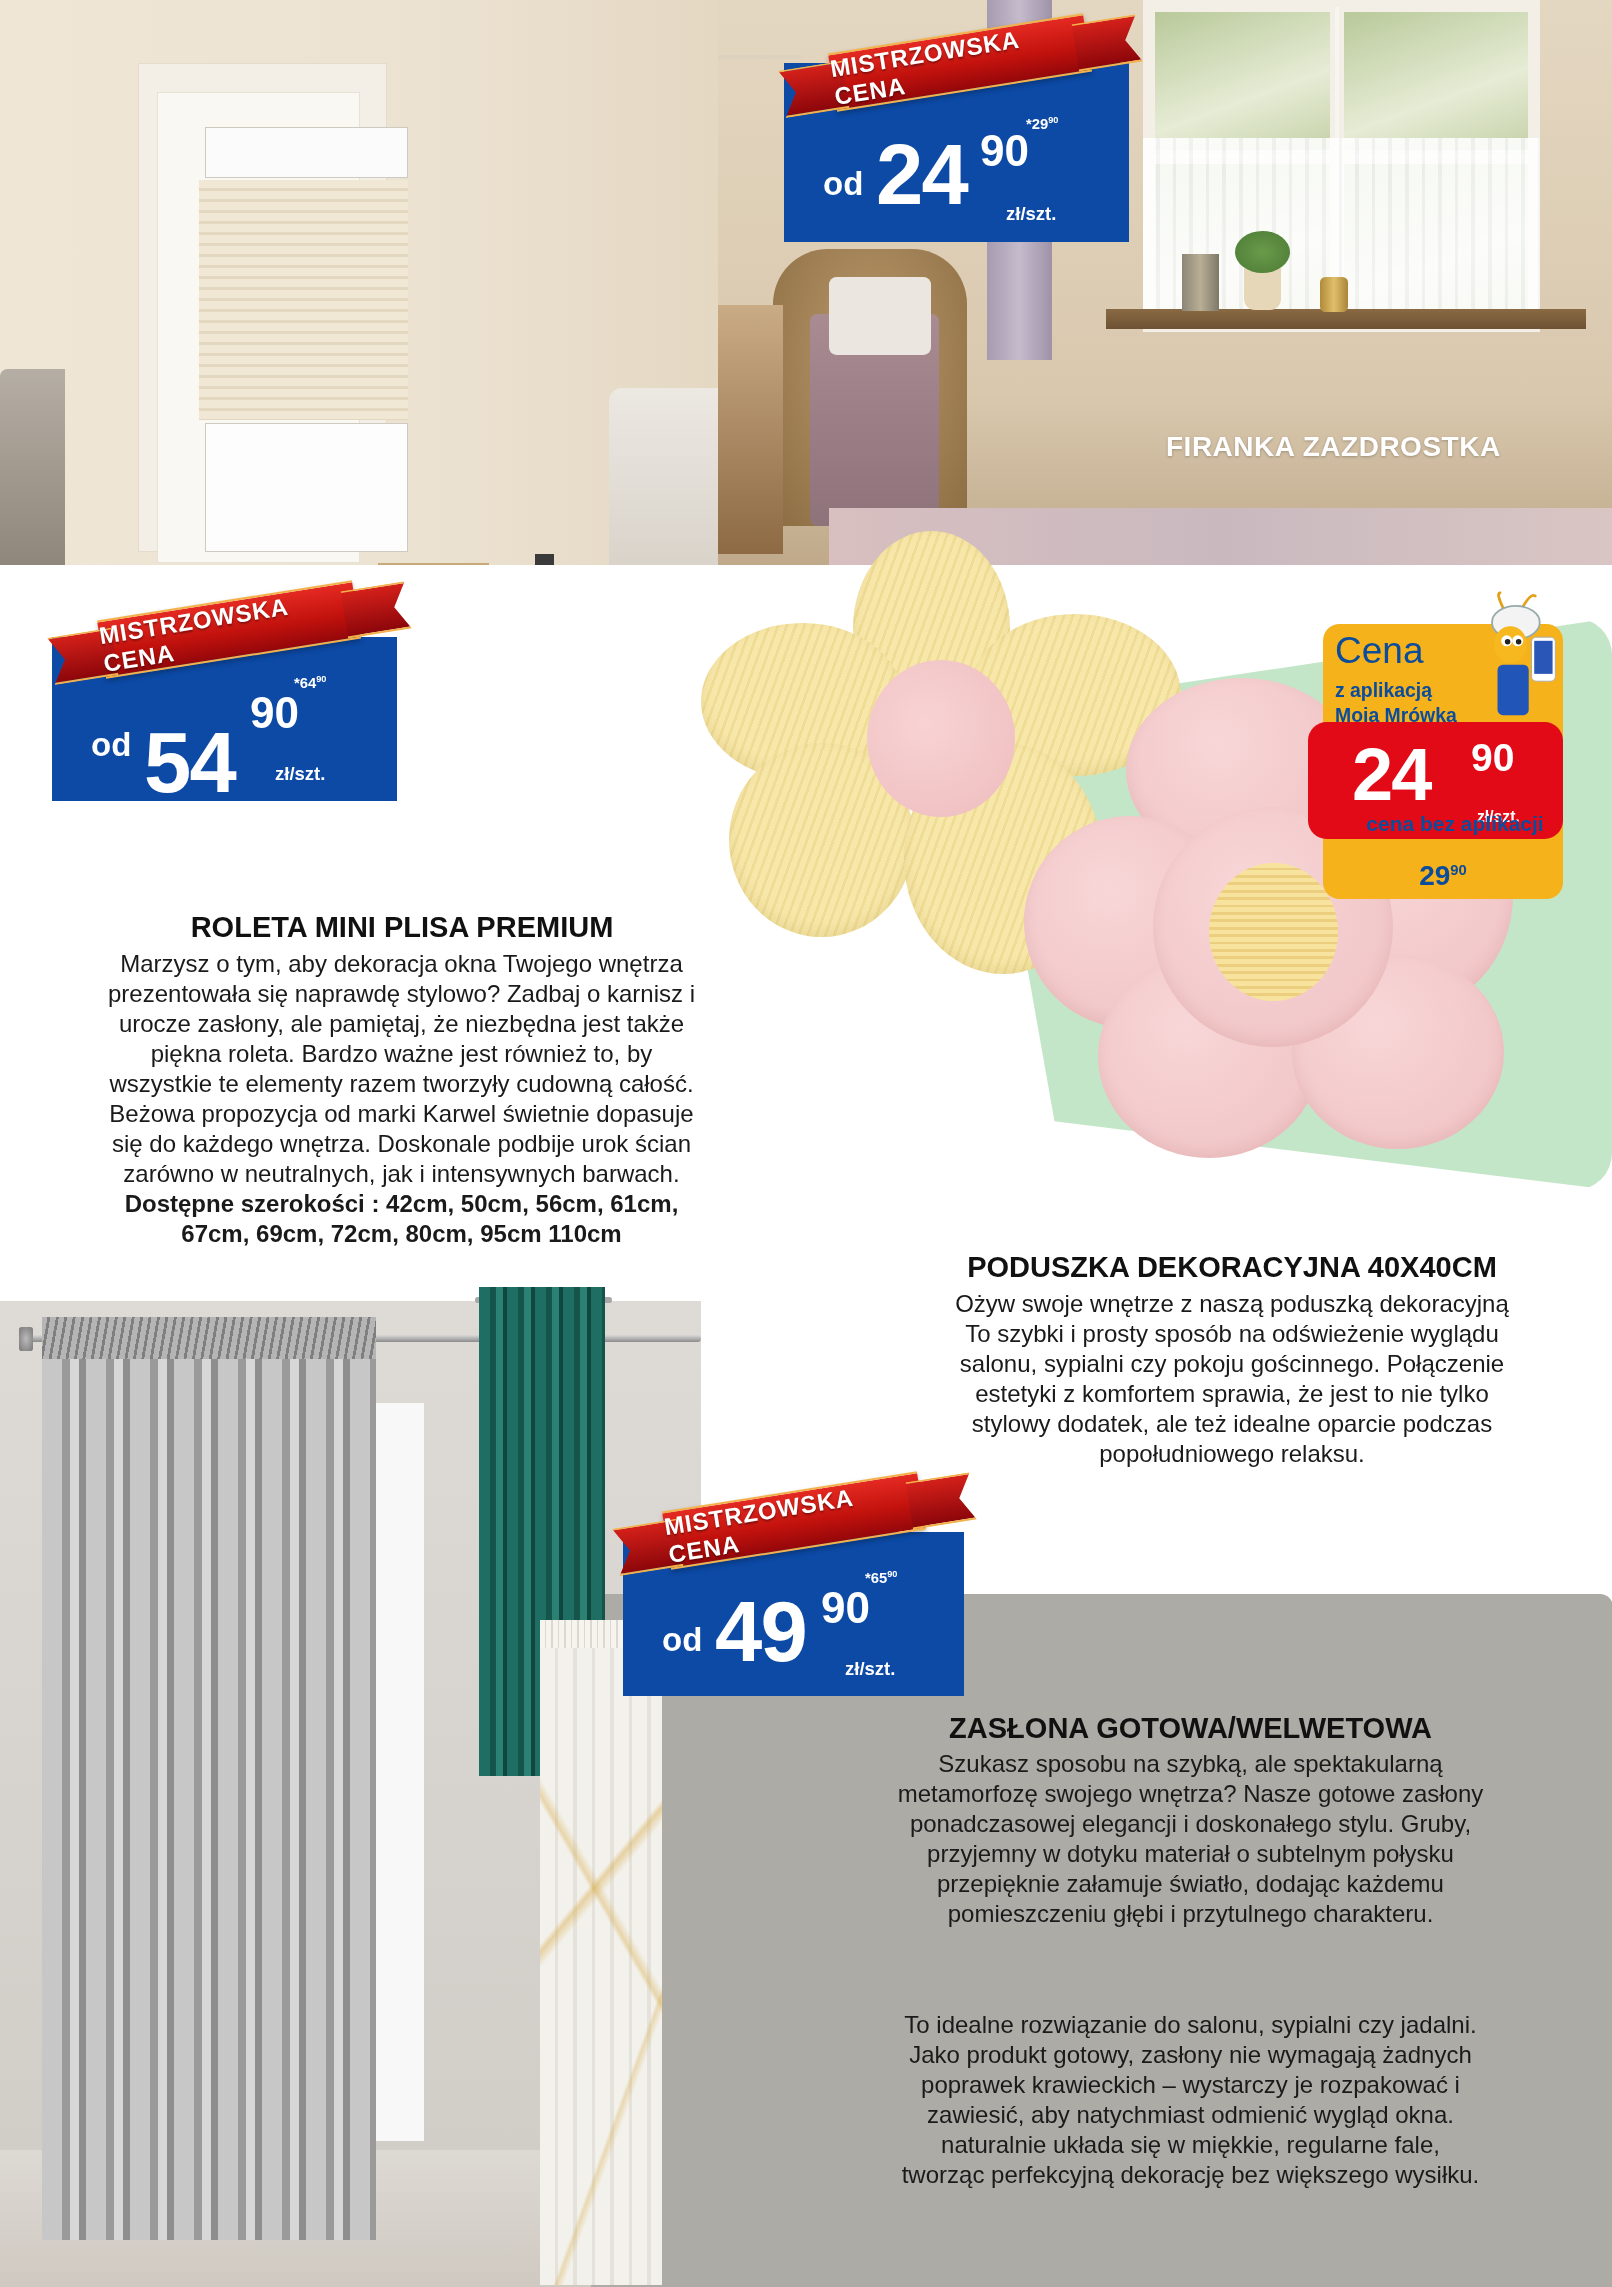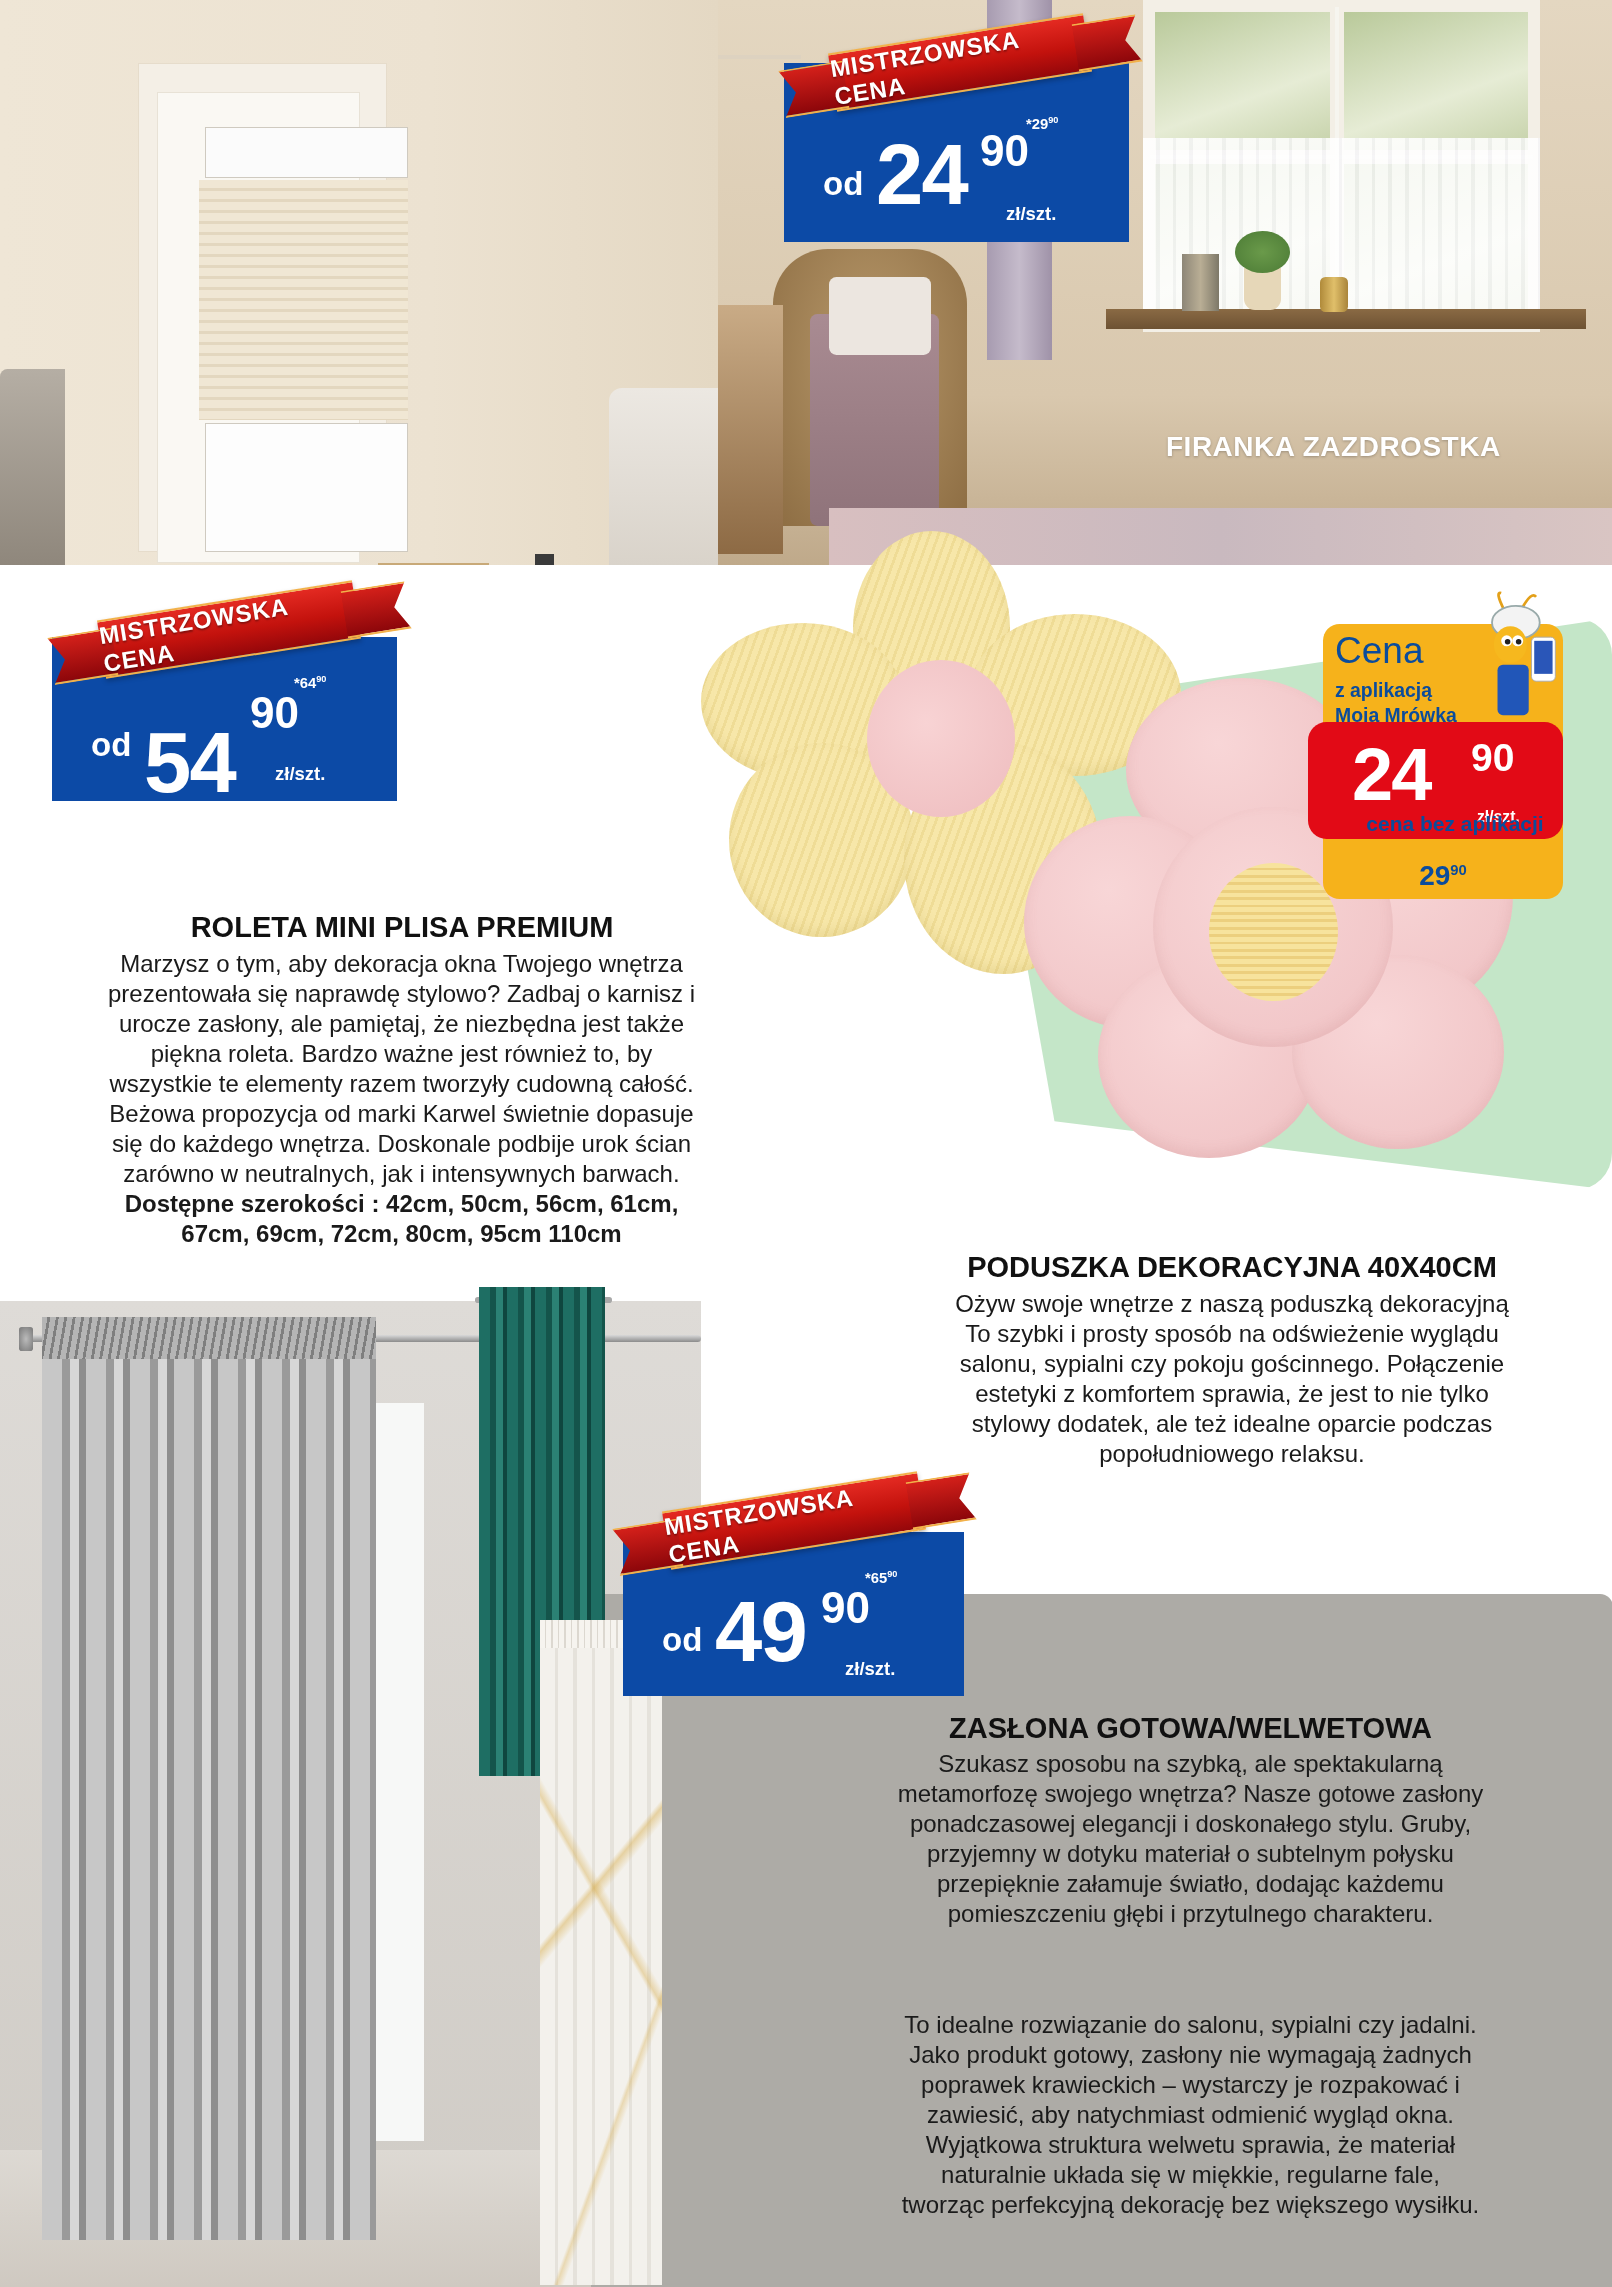--- a/index.html
+++ b/index.html
@@ -303,17 +303,16 @@
   <div>ponadczasowej elegancji i doskonałego stylu. Gruby,</div>
   <div>przyjemny w dotyku materiał o subtelnym połysku</div>
   <div>przepięknie załamuje światło, dodając każdemu</div>
   <div>pomieszczeniu głębi i przytulnego charakteru.</div>
 </div>
 <div class="abs product-body" style="left:803px;top:2010px;width:775px;">
   <div>To idealne rozwiązanie do salonu, sypialni czy jadalni.</div>
   <div>Jako produkt gotowy, zasłony nie wymagają żadnych</div>
   <div>poprawek krawieckich – wystarczy je rozpakować i</div>
   <div>zawiesić, aby natychmiast odmienić wygląd okna.</div>
-  <div>Wyjątkowa struktura welwetu sprawia, że materiał</div>
   <div>naturalnie układa się w miękkie, regularne fale,</div>
   <div>tworząc perfekcyjną dekorację bez większego wysiłku.</div>
 </div>
 
 
 </body></html>

